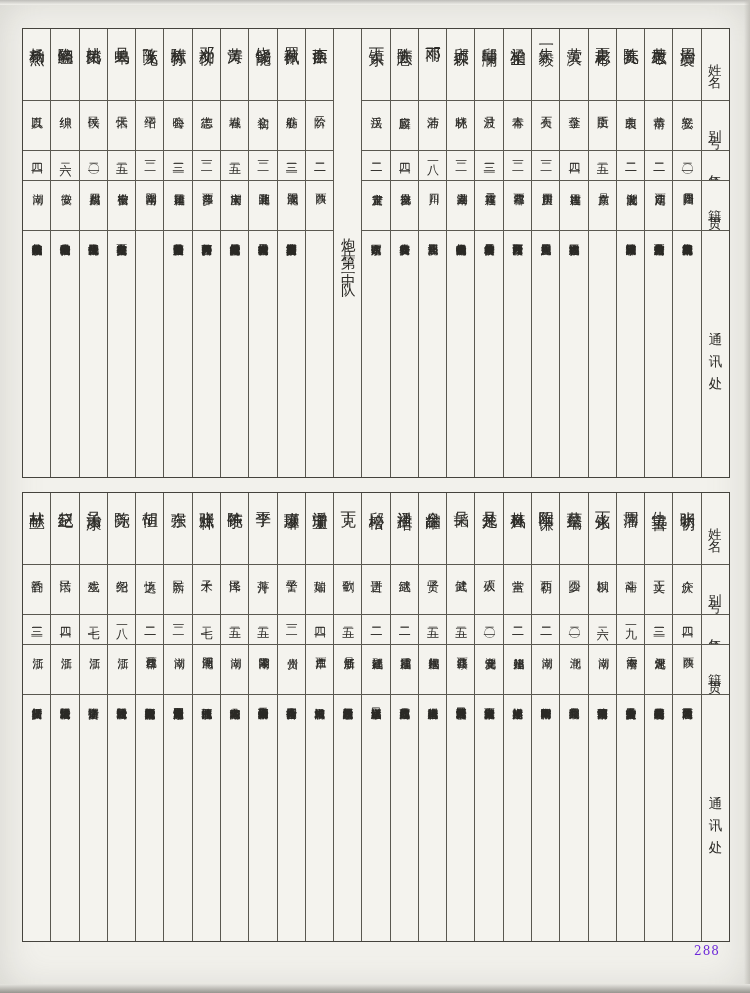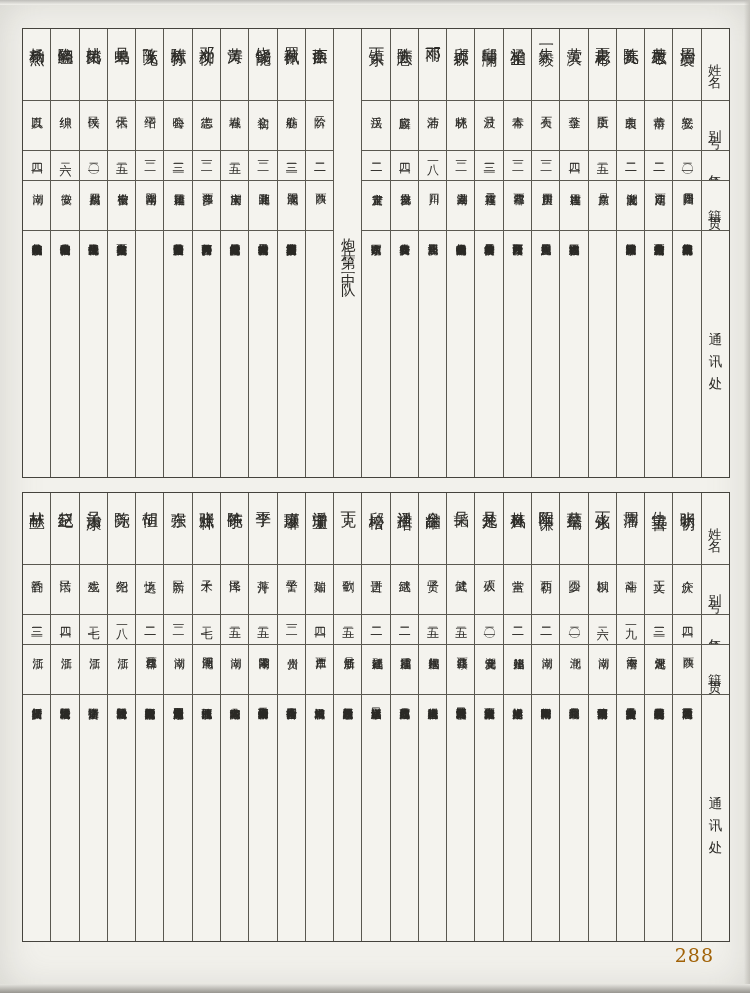--- a/index.html
+++ b/index.html
@@ -50,22 +50,22 @@
   .head-col .r-origin span{letter-spacing:7px;}
   .head-col .r-age span{letter-spacing:2px;}
   .head-col .r-addr span{letter-spacing:22px;font-size:13.5px;}
 
   .title-col{justify-content:center;}
   .title-col .cell{border-bottom:none;flex:1;align-items:center;justify-content:center;
     padding-top:0;font-size:14.5px;}
   .title-col .cell span{letter-spacing:9px;}
 
   .page-number{
-    position:absolute;right:36px;top:944px;
-    font-size:19px;letter-spacing:1px;color:#a16207;
+    position:absolute;right:30px;top:944px;
+    font-size:12px;letter-spacing:1px;color:#6d28d9;
   }
 </style>
 </head>
 <body>
 
 <div class="page"></div>
 <div class="scan-edge-top"></div>
 <div class="scan-edge-right"></div>
 
 <div id="table-top" class="table">

